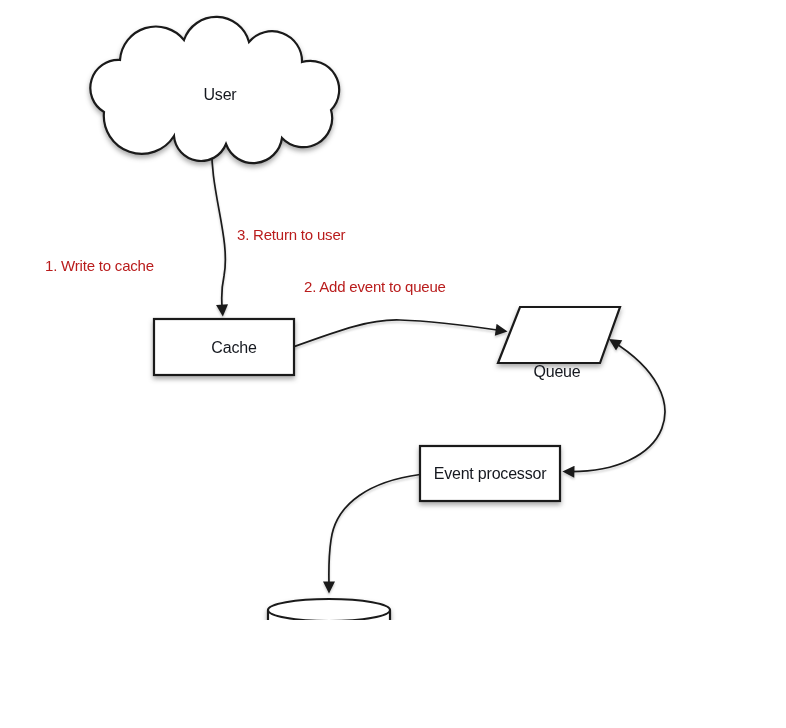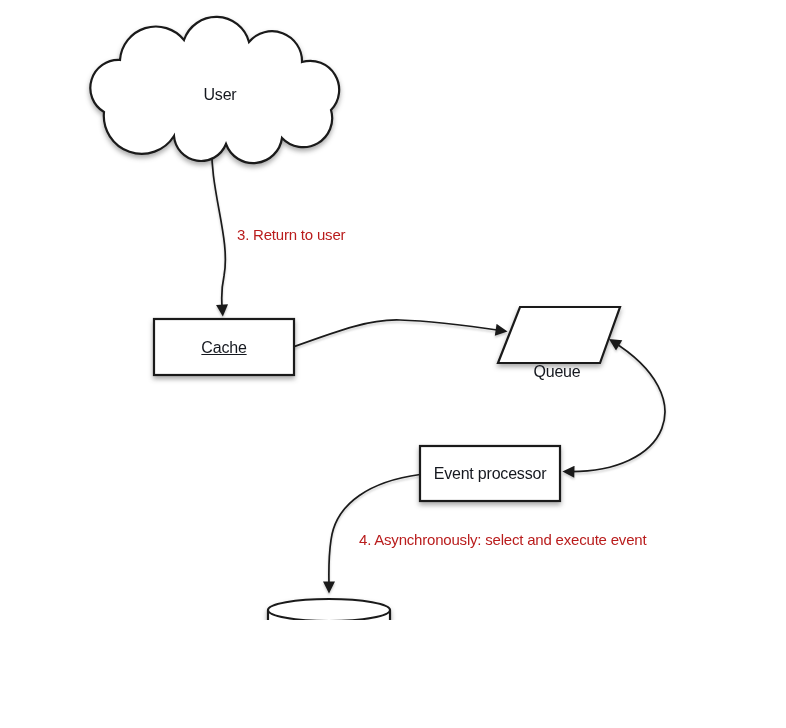--- a/index.html
+++ b/index.html
@@ -101,21 +101,22 @@
                C 362.7,599 390,603.9 390,610
                L 390,686
                C 390,692.1 362.7,697 329,697
                C 295.3,697 268,692.1 268,686
                Z"></path>
       <path class="rim" d="M 268,610 C 268,616.1 295.3,621 329,621 C 362.7,621 390,616.1 390,610"></path>
     </g>
   </svg>
 
   <div class="node-label" style="left:220px; top:95px;">User</div>
-  <div class="node-label" style="left:224px; top:348px;text-decoration:underline;">Cache</div>
+  <div class="node-label" style="left:234px; top:348px;">Cache</div>
   <div class="node-label" style="left:557px; top:336px;margin-top:36px;">Queue</div>
   <div class="node-label" style="left:490px; top:474px;">Event processor</div>
   <div class="node-label" style="left:329px; top:657px;margin-left:27px;">DB</div>
 
+  <div class="edge-label" style="left:45px; top:257px;">1. Write to cache</div>
+  <div class="edge-label" style="left:304px; top:278px;">2. Add event to queue</div>
   <div class="edge-label" style="left:237px; top:226px;">3. Return to user</div>
-  <div class="edge-label" style="left:359px; top:531px;">4. Asynchronously: select and execute event</div>
 
 </div>
 
 </body></html>

